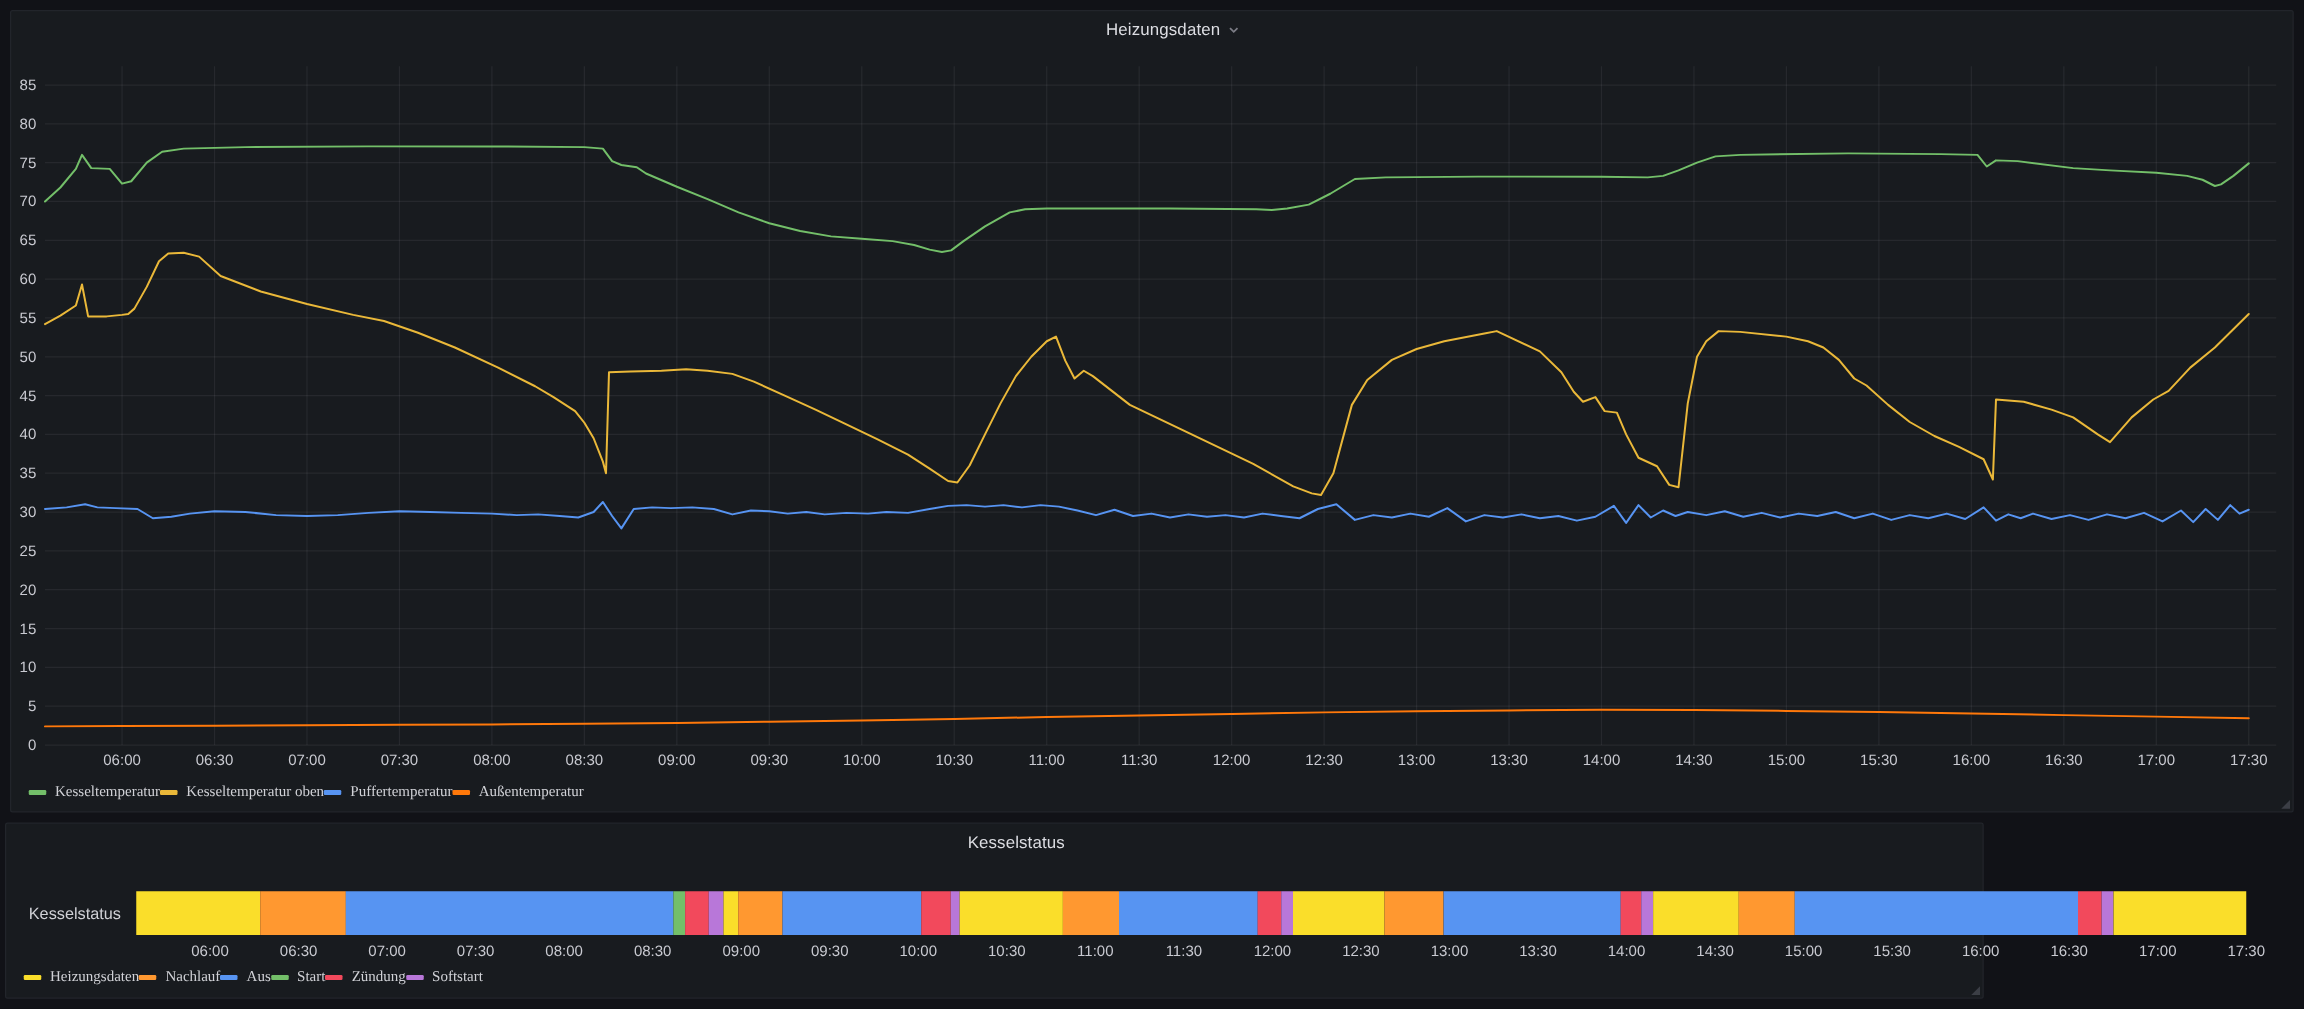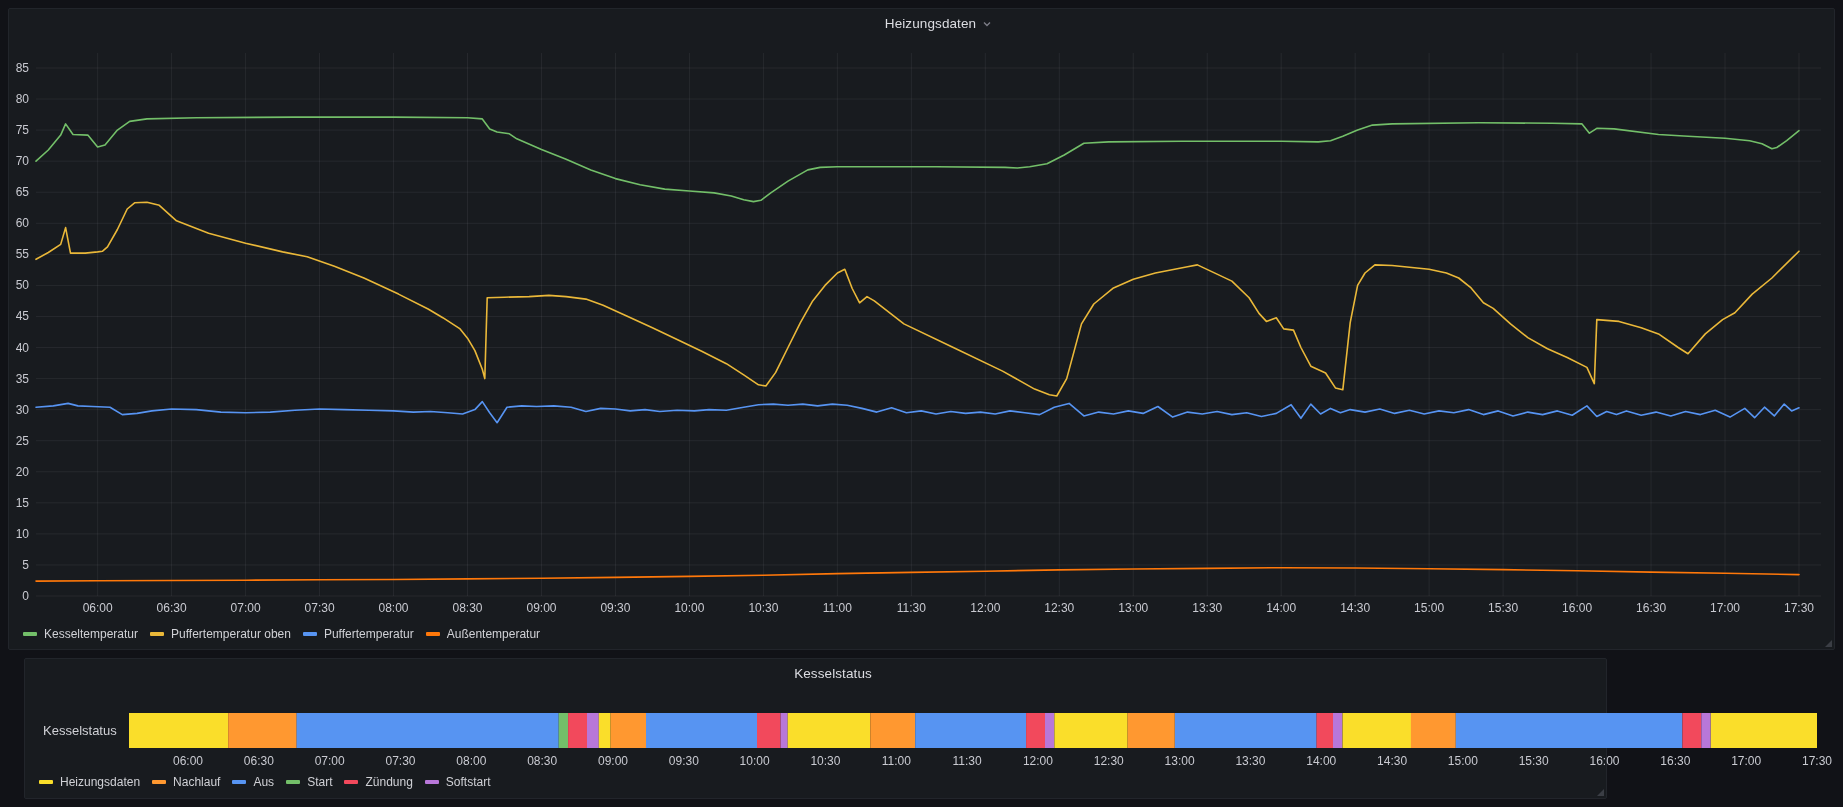--- a/index.html
+++ b/index.html
@@ -1,28 +1,28 @@
 <!DOCTYPE html>
 <html><head>
 <meta charset="utf-8">
 <style>
   html,body{margin:0;padding:0;background:#0e0f13;}
   #screen{position:relative;width:1843px;height:807px;background:#111217;overflow:hidden;
           font-family:"Liberation Sans",sans-serif;}
   .panel{position:absolute;background:#181b1f;border:1px solid #22252b;border-radius:2px;box-sizing:border-box;}
   #panel1{left:8px;top:8px;width:1827px;height:642px;}
-  #panel2{left:24px;top:658px;width:1583px;height:141px;}
+  #panel2{left:4px;top:658px;width:1583px;height:141px;}
   .panel-header{position:absolute;top:0;left:0;right:0;height:28px;display:flex;align-items:center;
                 justify-content:center;gap:5px;cursor:pointer;}
   .panel-title{color:#dcdde2;font-size:13.5px;font-weight:500;letter-spacing:.1px;margin-left:35px;}
   .chev{margin-top:2px;opacity:.75;}
   svg.chart{position:absolute;left:0;display:block;}
   #chart1{top:30px;}
   #chart2{top:0;}
-  .legend-row{position:absolute;left:14px;display:flex;flex-wrap:nowrap;gap:12px;align-items:flex-end;}
+  .legend-row{position:absolute;left:14px;display:flex;flex-wrap:nowrap;gap:0;align-items:flex-end;font-family:Liberation Serif, serif;}
   #legend1{bottom:8px;}
   #legend2{bottom:9px;}
   .legend-item{display:flex;align-items:center;gap:7px;cursor:pointer;}
   .legend-item .sw{width:14px;height:4px;border-radius:1px;display:inline-block;}
   .legend-item .lbl{color:#d0d1d6;font-size:12px;}
   .row-label{position:absolute;left:18px;top:54px;height:35px;display:flex;align-items:center;
              color:#d0d1d6;font-size:13px;}
   .resize-corner{position:absolute;right:2px;bottom:2px;width:0;height:0;
                  border-left:7px solid transparent;border-bottom:7px solid #4a4d55;opacity:.7;}
   text{font-family:"Liberation Sans",sans-serif;}
@@ -131,21 +131,21 @@
         <polyline points="27.0,220.3 39.3,213.5 51.7,205.4 56.6,188.6 61.5,214.1 76.3,214.1 88.6,212.9 93.6,212.2 98.5,207.9 108.4,190.5 118.2,170.0 125.6,163.8 138.0,163.2 150.3,166.3 167.5,181.8 199.6,194.2 236.6,204.2 273.6,212.9 298.2,217.8 325.4,227.2 354.9,239.0 389.5,255.1 419.1,270.0 433.8,278.7 451.1,289.9 458.5,299.2 465.9,311.6 473.3,330.3 475.8,339.6 478.2,258.8 495.5,258.2 520.1,257.6 539.9,256.4 557.1,257.6 576.9,260.1 594.1,266.3 618.8,277.5 643.4,288.7 668.1,300.5 692.7,312.3 717.4,324.7 734.7,335.9 749.5,345.8 756.9,347.0 766.7,333.4 779.0,308.5 791.4,283.7 803.7,261.9 816.0,246.4 828.4,234.0 835.8,230.3 843.2,249.5 850.6,263.8 858.0,257.6 865.3,261.9 894.9,284.9 944.3,308.5 993.6,332.1 1025.6,350.1 1040.4,355.7 1047.8,357.0 1057.7,339.6 1072.5,284.9 1084.8,265.0 1104.5,248.9 1124.3,240.2 1146.4,234.0 1178.5,227.8 1188.4,225.9 1222.9,242.1 1240.1,258.8 1250.0,274.4 1257.4,282.4 1267.3,278.7 1274.7,289.9 1284.5,291.1 1291.9,308.5 1301.8,327.2 1316.6,334.0 1326.4,348.9 1333.8,350.8 1341.2,283.7 1348.6,246.4 1356.0,234.0 1365.9,225.9 1383.2,226.5 1420.1,230.3 1437.4,234.0 1449.7,239.0 1462.1,248.9 1474.4,263.8 1484.2,269.4 1501.5,284.9 1518.8,298.6 1538.5,309.8 1558.2,318.5 1577.9,328.4 1585.3,344.6 1587.8,280.6 1610.0,282.4 1632.2,288.7 1649.5,294.9 1669.2,308.5 1679.0,314.7 1696.3,294.9 1713.6,280.6 1725.9,273.7 1743.2,255.1 1762.9,239.0 1790.0,212.2" fill="none" stroke="#EAB839" stroke-width="1.6" stroke-linejoin="round" stroke-linecap="round"></polyline>
         <polyline points="27.0,122.2 39.3,111.0 51.7,96.1 56.6,84.9 64.0,95.5 78.8,96.1 88.6,107.9 96.0,106.0 108.4,91.1 120.7,82.4 138.0,79.9 187.3,78.7 285.9,78.1 384.5,78.1 458.5,78.7 473.3,79.9 480.7,89.9 488.1,93.0 500.4,94.8 507.8,99.8 532.5,110.4 557.1,120.3 581.8,130.9 606.4,139.6 631.1,145.8 655.8,150.1 680.4,152.0 705.1,153.9 722.3,157.0 734.7,160.7 744.5,162.6 751.9,161.3 761.8,153.9 779.0,142.1 798.8,130.9 811.1,128.4 828.4,127.8 927.0,127.8 996.0,128.4 1008.4,129.0 1020.7,127.8 1038.0,124.7 1055.2,116.0 1074.9,104.2 1099.6,102.9 1173.6,102.3 1272.2,102.3 1309.2,102.9 1321.5,101.7 1333.8,97.3 1348.6,91.1 1363.4,86.1 1383.2,84.9 1469.5,83.7 1543.4,84.3 1573.0,84.9 1580.4,94.2 1587.8,89.3 1605.1,89.9 1649.5,95.5 1679.0,97.3 1716.0,99.2 1740.7,101.7 1753.0,104.8 1762.9,109.8 1767.8,108.5 1777.7,101.7 1790.0,91.7" fill="none" stroke="#73BF69" stroke-width="1.6" stroke-linejoin="round" stroke-linecap="round"></polyline>
       </svg>
     <div class="legend-row" id="legend1">
         <div class="legend-item">
           <span class="sw" style="background: rgb(115, 191, 105);"></span>
           <span class="lbl">Kesseltemperatur</span>
         </div>
         <div class="legend-item">
           <span class="sw" style="background: rgb(234, 184, 57);"></span>
-          <span class="lbl">Puffertemperatur oben</span>
+          <span class="lbl">Kesseltemperatur oben</span>
         </div>
         <div class="legend-item">
           <span class="sw" style="background: rgb(87, 148, 242);"></span>
           <span class="lbl">Puffertemperatur</span>
         </div>
         <div class="legend-item">
           <span class="sw" style="background: rgb(255, 120, 10);"></span>
           <span class="lbl">Außentemperatur</span>
         </div>
       </div>

